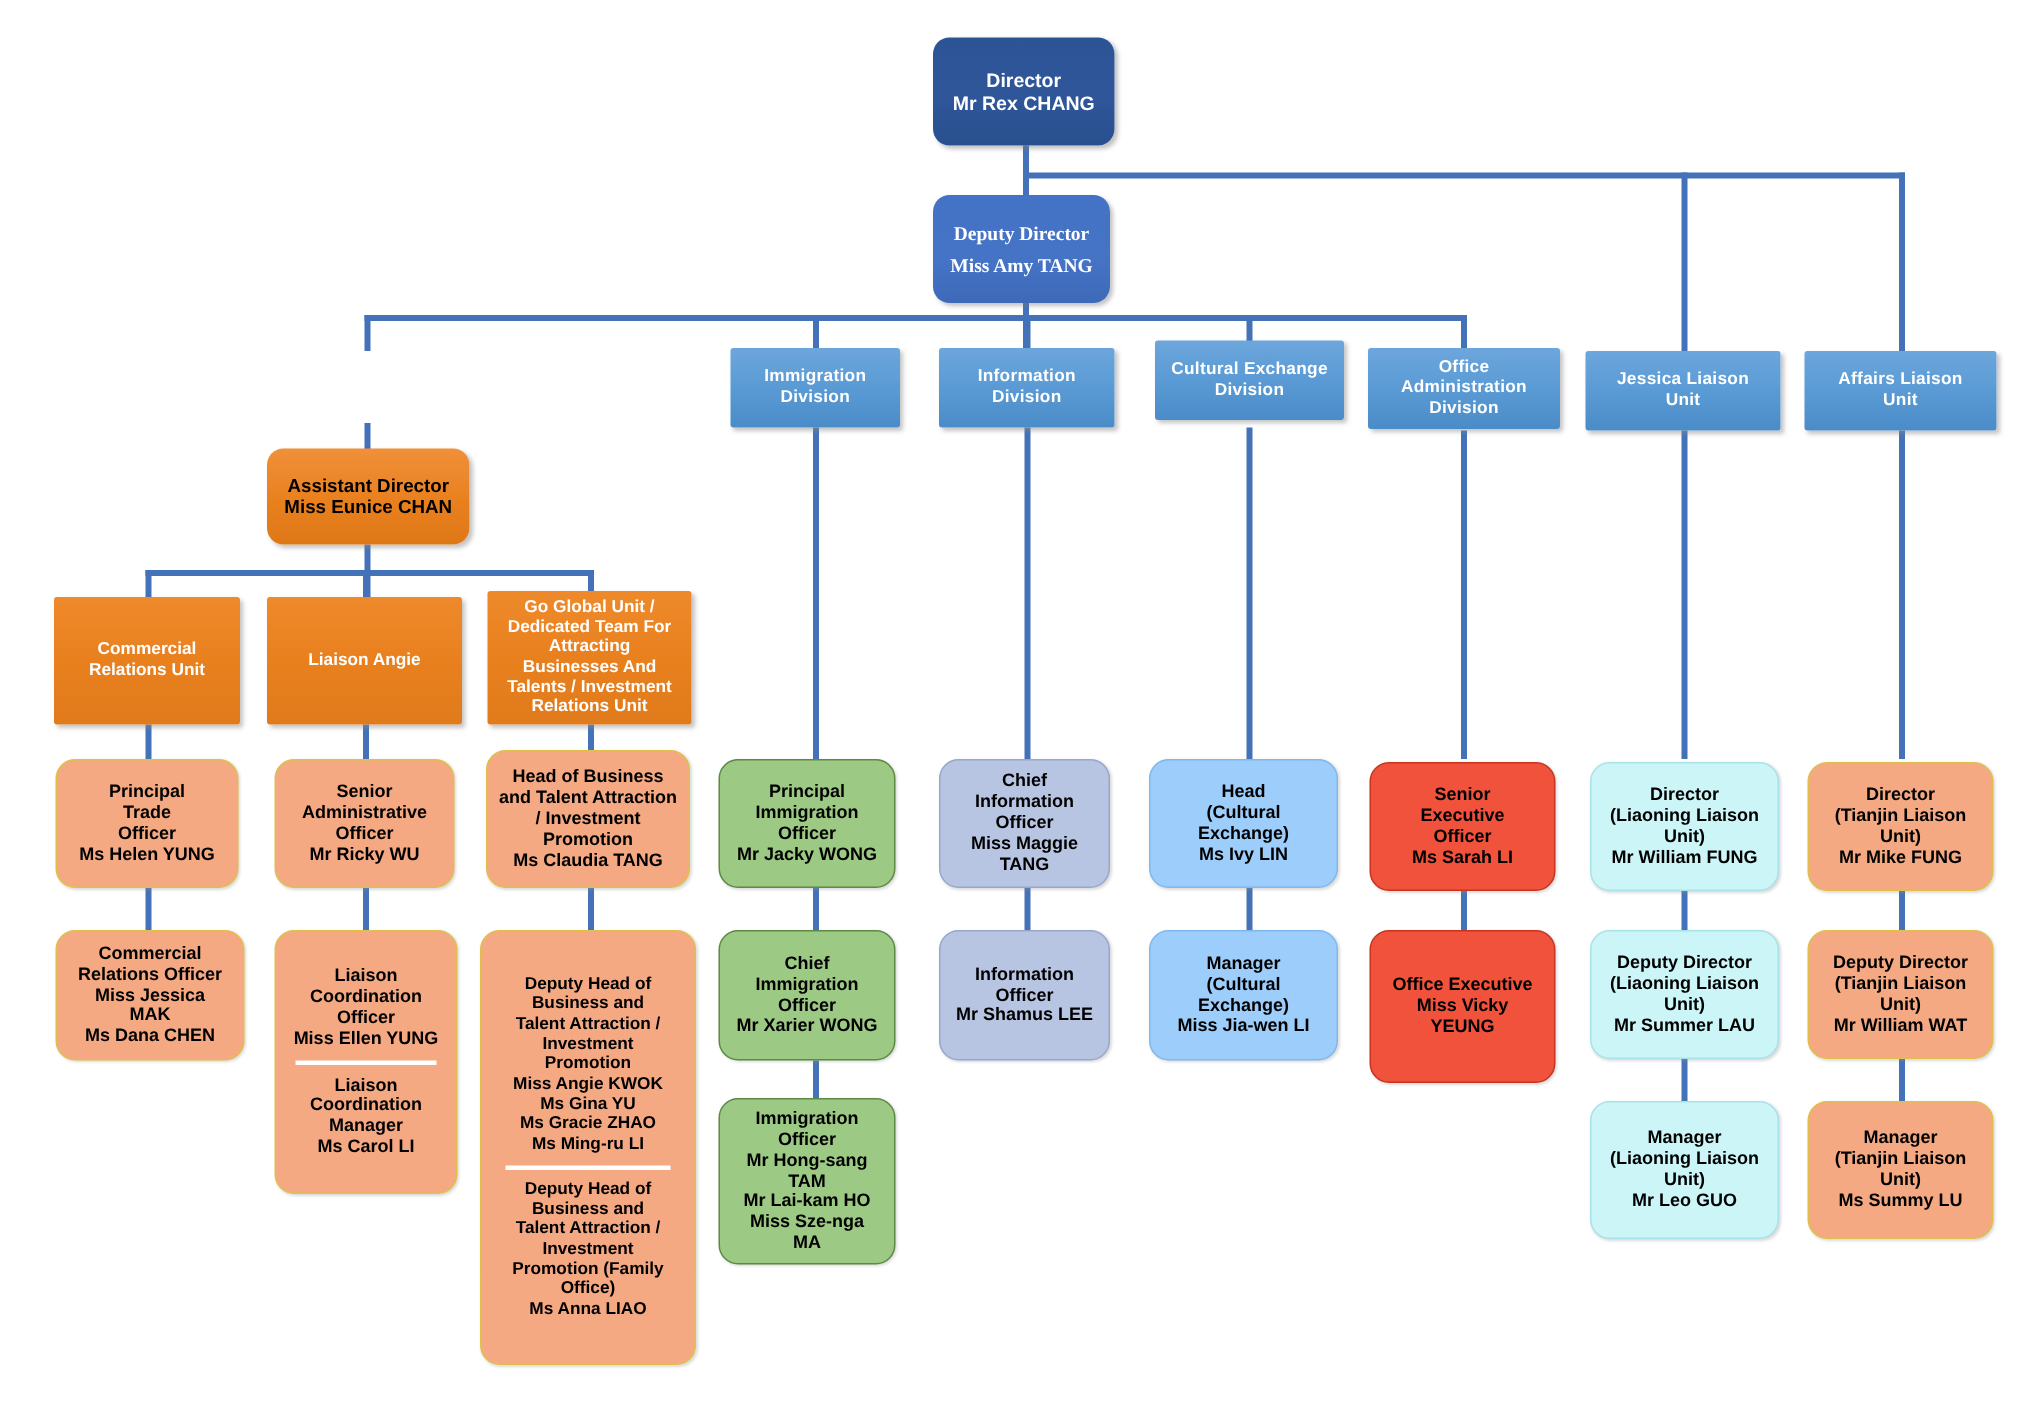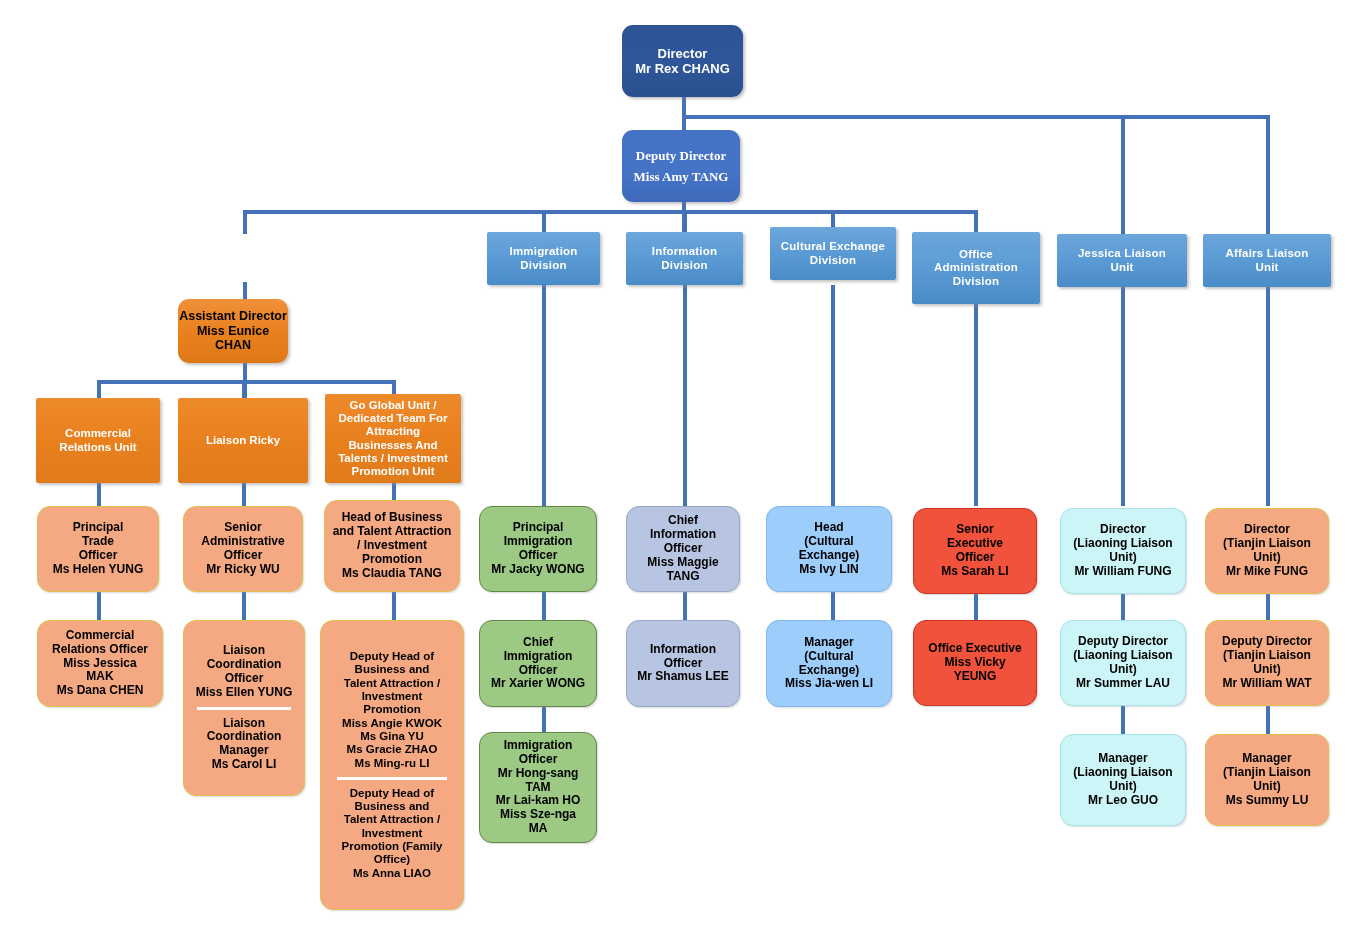--- a/index.html
+++ b/index.html
@@ -178,40 +178,40 @@
     <div class="ln">Deputy Director</div>
     <div class="ln">Miss Amy TANG</div>
   </div>
 
   <div class="node n-division" style="left:487px; top:232px; width:113px; height:53px;">Immigration
 Division</div>
   <div class="node n-division" style="left:626px; top:232px; width:117px; height:53px;">Information
 Division</div>
   <div class="node n-division" style="left:770px; top:227px; width:126px; height:53px;">Cultural Exchange
 Division</div>
-  <div class="node n-division" style="left:912px; top:232px; width:128px; height:72px;">Office
+  <div class="node n-division" style="left:912px; top:232px; width:128px; height:54px;">Office
 Administration
 Division</div>
   <div class="node n-division" style="left:1057px; top:234px; width:130px; height:53px;">Jessica  Liaison
 Unit</div>
   <div class="node n-division" style="left:1203px; top:234px; width:128px; height:53px;">Affairs  Liaison
 Unit</div>
 
-  <div class="node n-asstdir" style="left:178px; top:299px; width:110px; height:64px;">Assistant Director
+  <div class="node n-asstdir" style="left:178px; top:299px; width:135px; height:64px;">Assistant Director
 Miss Eunice CHAN</div>
 
   <div class="node n-orange" style="left:36px; top:398px; width:124px; height:85px;">Commercial
 Relations Unit</div>
-  <div class="node n-orange" style="left:178px; top:398px; width:130px; height:85px;">Liaison Ricky</div>
+  <div class="node n-orange" style="left:178px; top:398px; width:130px; height:85px;">Liaison Angie</div>
   <div class="node n-orange" style="left:325px; top:394px; width:136px; height:89px;">Go Global  Unit /
 Dedicated Team For
 Attracting
 Businesses And
 Talents / Investment
-Promotion Unit</div>
+Relations Unit</div>
 
   <div class="node n-staff c-peach" style="left:37px; top:506px; width:122px; height:86px;">Principal
 Trade
 Officer
 Ms Helen YUNG</div>
   <div class="node n-staff c-peach" style="left:37px; top:620px; width:126px; height:87px;">Commercial
 Relations Officer
 Miss Jessica
 MAK
 Ms Dana CHEN</div>
@@ -288,21 +288,21 @@
 Ms Ivy  LIN</div>
   <div class="node n-staff c-lblue" style="left:766px; top:620px; width:126px; height:87px;">Manager
 (Cultural
 Exchange)
 Miss Jia-wen LI</div>
 
   <div class="node n-staff c-red" style="left:913px; top:508px; width:124px; height:86px;">Senior
 Executive
 Officer
 Ms Sarah LI</div>
-  <div class="node n-staff c-red" style="left:913px; top:620px; width:124px; height:86px;">Office Executive
+  <div class="node n-staff c-red" style="left:913px; top:620px; width:124px; height:102px;">Office Executive
 Miss Vicky
 YEUNG</div>
 
   <div class="node n-staff c-cyan" style="left:1060px; top:508px; width:126px; height:86px;">Director
 (Liaoning  Liaison
 Unit)
 Mr William FUNG</div>
   <div class="node n-staff c-cyan" style="left:1060px; top:620px; width:126px; height:86px;">Deputy  Director
 (Liaoning  Liaison
 Unit)

